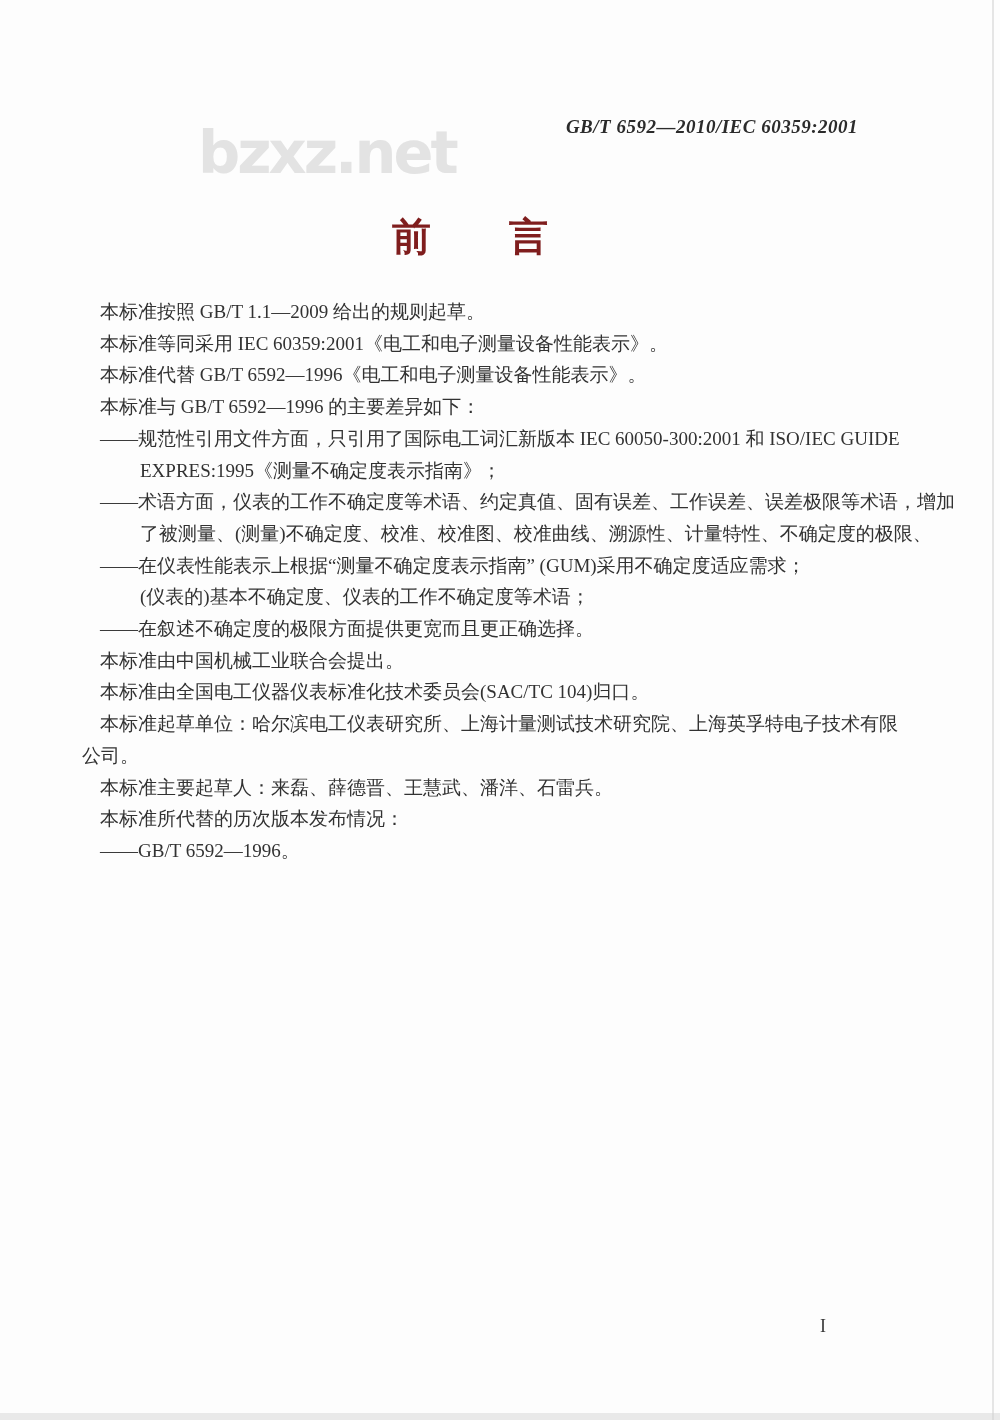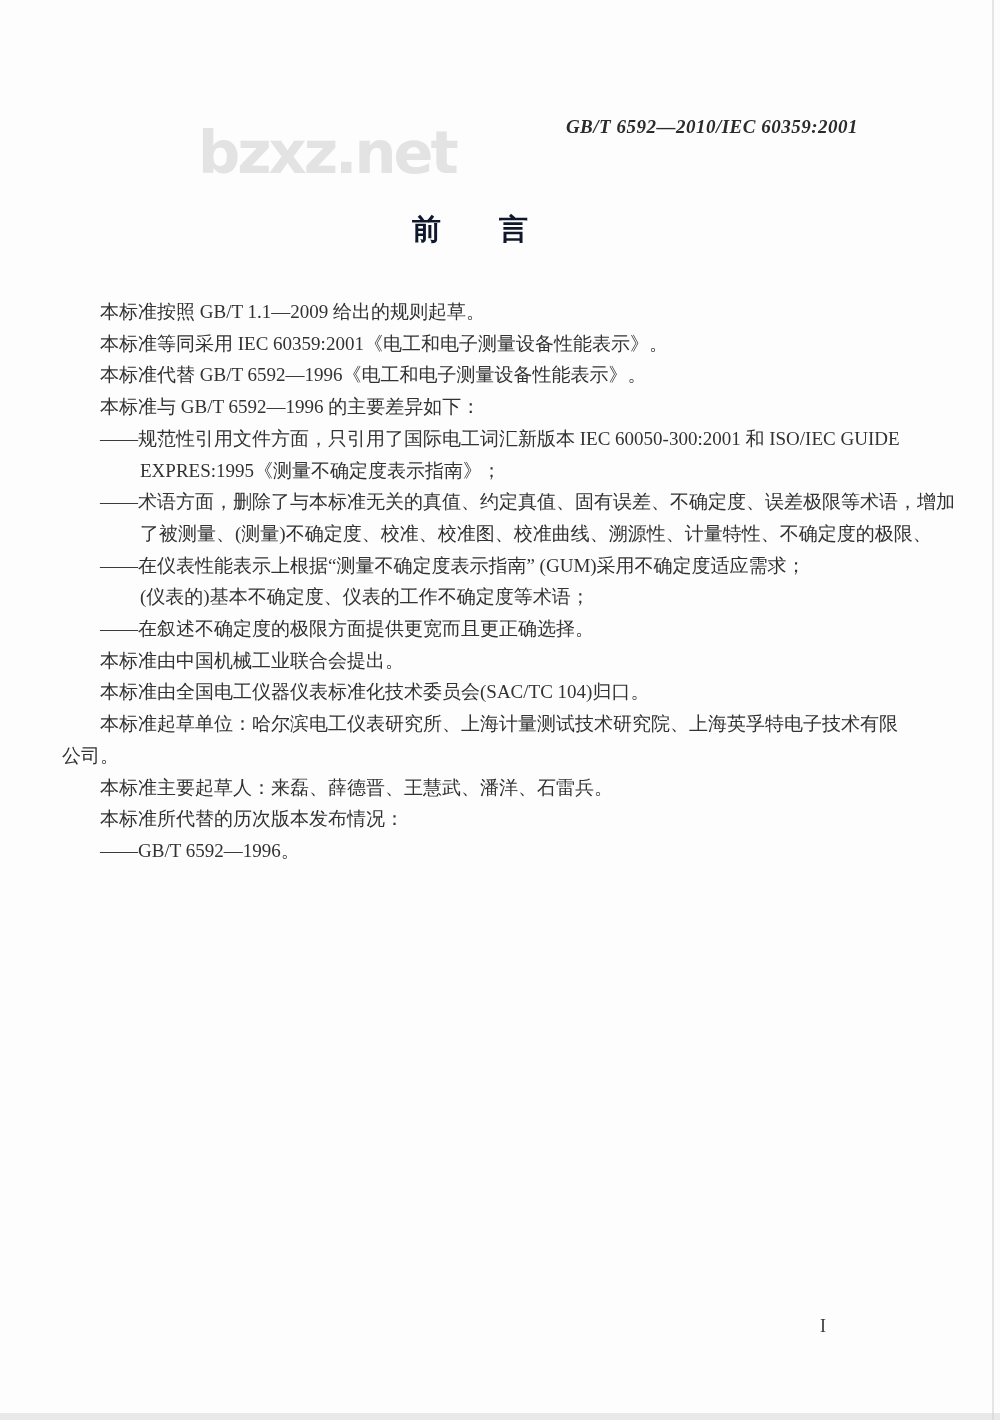--- a/index.html
+++ b/index.html
@@ -39,37 +39,37 @@
     z-index:2;
     font-style:italic;
   }
   .doc-title{
     position:absolute;
     top:210px;left:0;
     width:940px;
     text-align:center;
     font-family:"Liberation Sans","DejaVu Sans",sans-serif;
     font-weight:700;
-    font-size:29px;
-    color:#0f172a;
+    font-size:39px;
+    color:#7f1d1d;
     z-index:2;
   }
   .doc-body{
     position:absolute;
     top:296px;left:62px;
     width:874px;
     font-size:19px;
     line-height:31.7px;
     z-index:2;
   }
   .line{white-space:nowrap;}
   .line.indent{padding-left:38px;}
   .line.dash{padding-left:38px;}
   .line.cont{padding-left:78px;}
-  .line.flush{padding-left:0;}
+  .line.flush{padding-left:0;margin-left:20px;}
   .page-number{
     position:absolute;
     left:820px;top:1316px;
     font-size:18px;
     color:#3a3a3a;
     z-index:2;
   }
   .scan-band-bottom{
     position:absolute;
     left:0;bottom:0;
@@ -94,21 +94,21 @@
 
 <h1 class="doc-title">前　　言</h1>
 
 <div class="doc-body">
     <div class="line indent">本标准按照 GB/T 1.1—2009 给出的规则起草。</div>
     <div class="line indent">本标准等同采用 IEC 60359:2001《电工和电子测量设备性能表示》。</div>
     <div class="line indent">本标准代替 GB/T 6592—1996《电工和电子测量设备性能表示》。</div>
     <div class="line indent">本标准与 GB/T 6592—1996 的主要差异如下：</div>
     <div class="line dash">——规范性引用文件方面，只引用了国际电工词汇新版本 IEC 60050-300:2001 和 ISO/IEC GUIDE</div>
     <div class="line cont">EXPRES:1995《测量不确定度表示指南》；</div>
-    <div class="line dash">——术语方面，删除了与本标准无关的真值、约定真值、固有误差、不确定度、误差极限等术语，增加</div>
+    <div class="line dash">——术语方面，仪表的工作不确定度等术语、约定真值、固有误差、工作误差、误差极限等术语，增加</div>
     <div class="line cont">了被测量、(测量)不确定度、校准、校准图、校准曲线、溯源性、计量特性、不确定度的极限、</div>
     <div class="line dash">——在仪表性能表示上根据“测量不确定度表示指南” (GUM)采用不确定度适应需求；</div>
     <div class="line cont">(仪表的)基本不确定度、仪表的工作不确定度等术语；</div>
     <div class="line dash">——在叙述不确定度的极限方面提供更宽而且更正确选择。</div>
     <div class="line indent">本标准由中国机械工业联合会提出。</div>
     <div class="line indent">本标准由全国电工仪器仪表标准化技术委员会(SAC/TC 104)归口。</div>
     <div class="line indent">本标准起草单位：哈尔滨电工仪表研究所、上海计量测试技术研究院、上海英孚特电子技术有限</div>
     <div class="line flush">公司。</div>
     <div class="line indent">本标准主要起草人：来磊、薛德晋、王慧武、潘洋、石雷兵。</div>
     <div class="line indent">本标准所代替的历次版本发布情况：</div>

